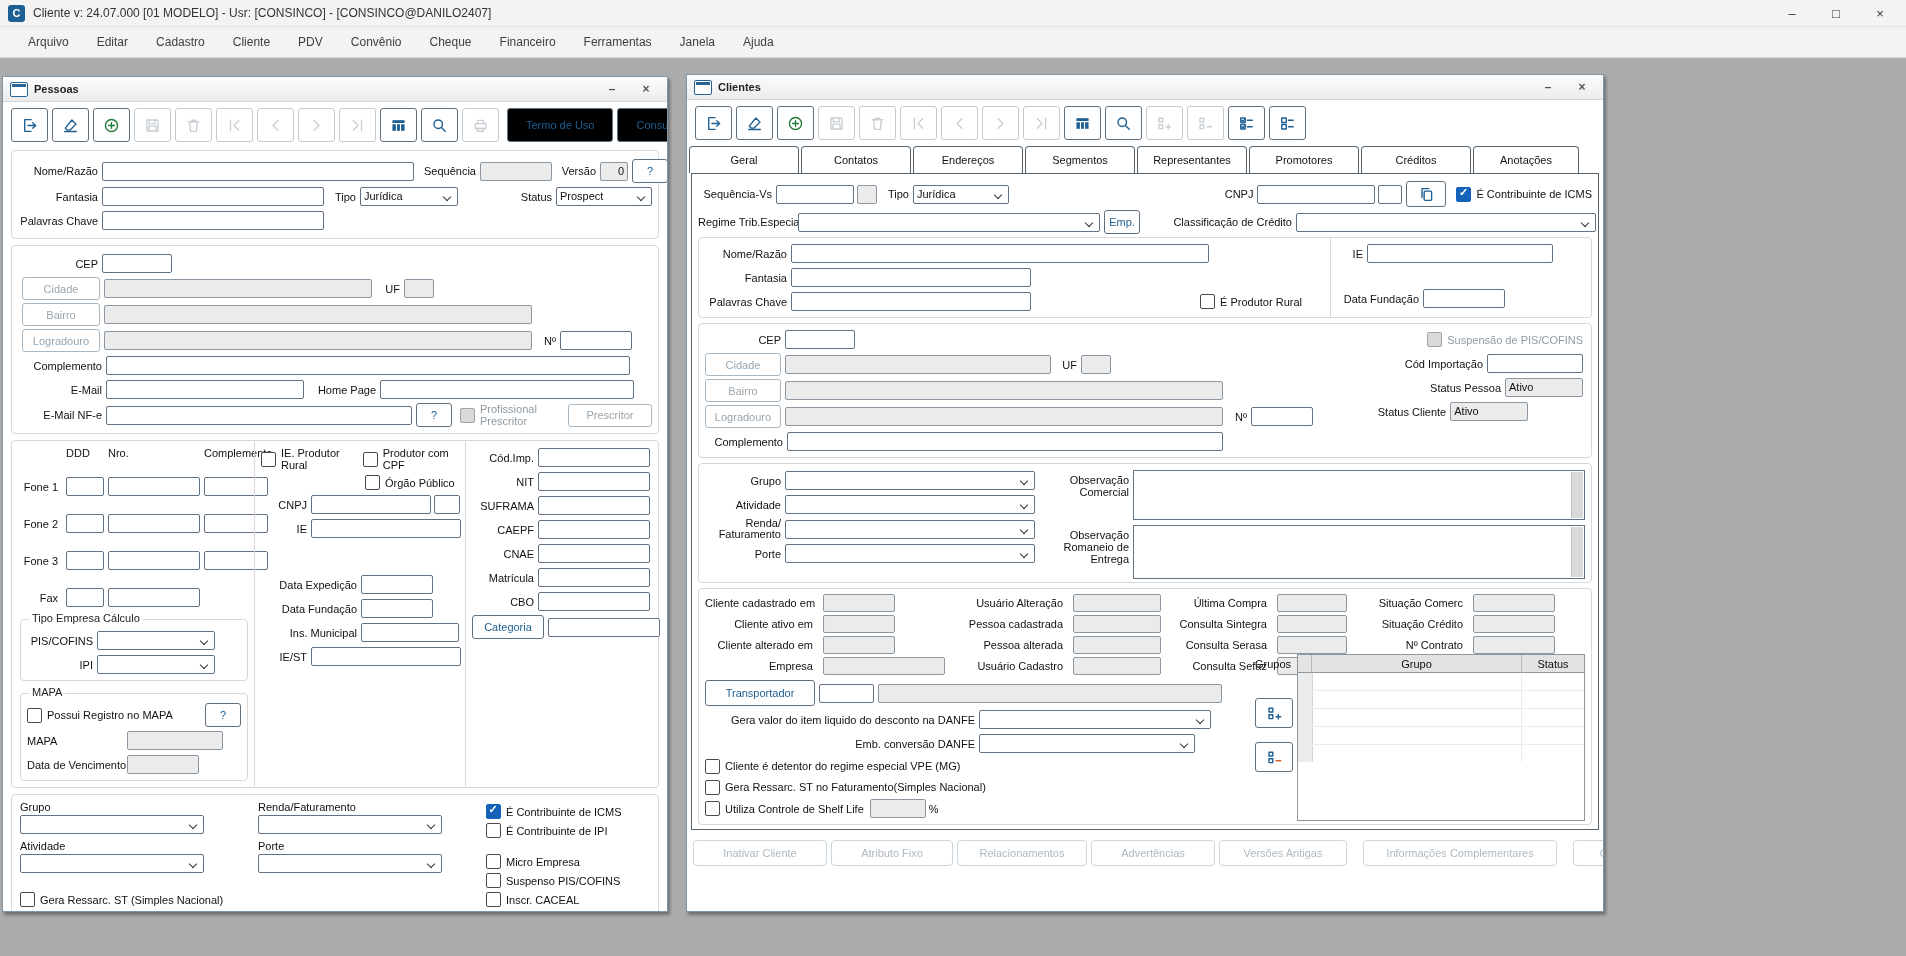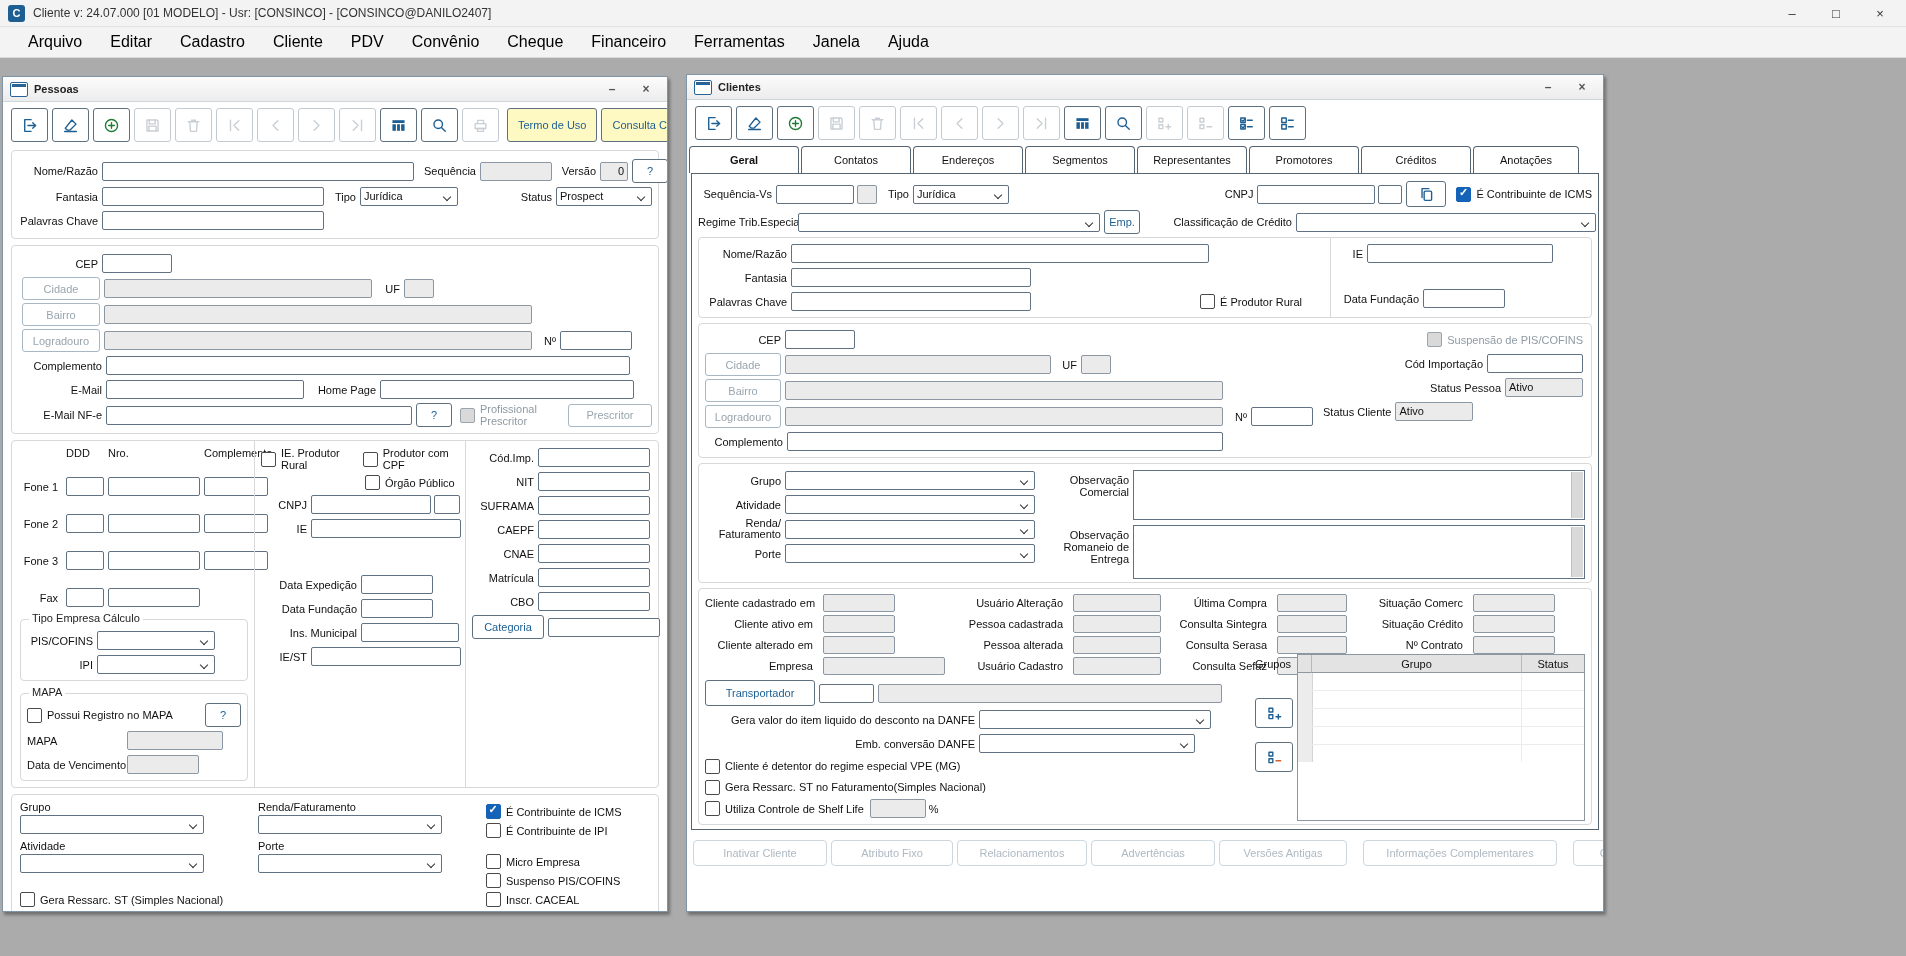--- a/index.html
+++ b/index.html
@@ -3,52 +3,52 @@
 <meta charset="utf-8">
 <style>
 html,body{margin:0;padding:0}
 body{width:1906px;height:956px;overflow:hidden;background:#ababab;font-family:"Liberation Sans",sans-serif;font-size:11px;color:#111}
 .sp{flex:1}
 .mtitle{height:26px;background:#f3f3f3;display:flex;align-items:center;gap:8px;padding:0 8px;border-bottom:1px solid #e2e2e2}
 .mtext{font-size:12px;color:#333;white-space:nowrap}
 .appicon{width:17px;height:17px;border-radius:3px;background:#1d5f93;color:#fff;display:flex;align-items:center;justify-content:center;font-size:11px;font-weight:700}
 .mctl{width:36px;height:22px;display:flex;align-items:center;justify-content:center;color:#333;font-size:13px}
 .menubar{height:30px;background:#f3f3f3;display:flex;align-items:center;padding:0 14px;border-bottom:1px solid #dadada}
-.mi{padding:4px 14px;font-size:16px;color:#000000;white-space:nowrap}
+.mi{padding:4px 14px;font-size:12px;color:#404040;white-space:nowrap}
 .mdi{position:relative;width:1906px;height:900px;background:#ababab}
 .win{position:absolute;background:#fff;border:1px solid #8096a6;box-shadow:2px 3px 3px rgba(0,0,0,.35);overflow:hidden}
 .wt{height:24px;display:flex;align-items:center;gap:6px;padding:0 7px;background:linear-gradient(#fcfcfc,#ececec);border-bottom:1px solid #cfd6da;font-weight:700;color:#222}
 .wicon{width:16px;height:13px;border:1px solid #2a6496;border-radius:2px;background:#fff;position:relative;flex:none}
 .wicon::before{content:"";position:absolute;left:1px;right:1px;top:1px;height:3px;background:#2a6496}
 .wctl{width:28px;height:20px;display:flex;align-items:center;justify-content:center;color:#555;font-size:12px}
 .tb{display:flex;align-items:center;gap:4px;padding:6px 8px}
 .ib{width:35px;height:32px;border:1px solid #c3cad0;border-radius:3px;background:#fff;display:flex;align-items:center;justify-content:center;flex:none}
 .ib svg,.qb svg{width:17px;height:17px;fill:none;stroke:currentColor;stroke-width:1.3;stroke-linecap:round;stroke-linejoin:round}
 .k{border-color:#5e707e}
 .c-b{color:#1d5f93}.c-g{color:#1f7a33}.c-x{color:#c9cfd4}
-.tbt{height:32px;padding:0 10px;border:1px solid #5e707e;border-radius:3px;background:#fef9c3;color:#1d5f93;display:flex;align-items:center;flex:none;white-space:nowrap}
+.tbt{height:32px;padding:0 18px;border:1px solid #5e707e;border-radius:3px;background:#000000;color:#1d5f93;display:flex;align-items:center;flex:none;white-space:nowrap}
 .gb{border:1px solid #d8d8d8;border-radius:4px;background:#fff}
 .r{display:flex;align-items:center;margin-bottom:3px;min-height:21px}
 .l{text-align:right;white-space:nowrap;flex:none;padding-right:4px}
 .f{height:19px;border:1px solid #617282;border-radius:2px;background:#fff;box-sizing:border-box;flex:none;line-height:17px;padding-left:3px;overflow:hidden}
 .d{background:#ebebeb;border-color:#8b98a3}
 .combo{position:relative;padding-right:16px}
 .combo::after{content:"";position:absolute;right:7px;top:6px;width:5px;height:5px;border:solid #333;border-width:0 0 1.4px 1.4px;transform:rotate(-45deg)}
 .cb{width:13px;height:13px;border:1px solid #4a4a4a;border-radius:2px;background:#fff;flex:none;position:relative;margin-right:5px}
 .cb.on{background:#1463b8;border-color:#1463b8}
 .cb.on::after{content:"✓";position:absolute;left:1.5px;top:-2px;color:#fff;font-size:11px;font-weight:700}
 .cb.dim{border-color:#9aa4ac;background:#d9d9d9}
 .qb{height:22px;min-width:26px;border:1px solid #5e707e;border-radius:3px;background:#fff;color:#1d5f93;display:flex;align-items:center;justify-content:center;flex:none;padding:0 4px;white-space:nowrap}
 .sbt{height:21px;border:1px solid #a7b8c4;border-radius:3px;background:#fff;color:#9aa5ad;display:flex;align-items:center;justify-content:center;flex:none;white-space:nowrap}
 .abtn{height:24px;padding:0 12px;border:1px solid #ccd6dd;border-radius:4px;background:#fff;color:#aeb9c2;display:flex;align-items:center;justify-content:center;flex:none;white-space:nowrap}
 .leg{position:relative;border:1px solid #d8d8d8;border-radius:4px}
 .leg>.lt{position:absolute;top:-8px;left:8px;background:#fff;padding:0 3px;color:#222;white-space:nowrap}
 .tabs{display:flex}
 .tab{height:24px;border:1px solid #56646f;border-bottom:none;border-radius:4px 4px 0 0;background:#fff;display:flex;align-items:center;justify-content:center;flex:none;margin-right:2px;white-space:nowrap}
-.tab.act{font-weight:700}
+.tab.act{font-weight:400}
 .frame{border:1px solid #56646f;background:#fff}
 .ta{border:1px solid #617282;background:#fff;position:relative}
 .sb{position:absolute;right:1px;top:1px;bottom:1px;width:11px;background:#d9d9d9;border-left:1px solid #c0c0c0}
 .ghead{background:#e3e3e3;border-right:1px solid #b9b9b9;border-bottom:1px solid #8d979f;display:flex;align-items:center;justify-content:center;height:18px;box-sizing:border-box}
 .grow{display:flex;height:17px;border-bottom:1px solid #ececec}
 .gind{width:14px;background:#ececec;border-right:1px solid #d5d5d5;flex:none}
 </style>
 </head>
 <body>
 
@@ -617,21 +617,21 @@
           <span style="color:#8f9aa2">Suspensão de PIS/COFINS</span>
         </div>
         <div class="r" style="justify-content:flex-end">
           <span class="l">Cód Importação</span>
           <span class="f" style="width:96px"></span>
         </div>
         <div class="r" style="justify-content:flex-end">
           <span class="l">Status Pessoa</span>
           <span class="f d" style="width:78px">Ativo</span>
         </div>
-        <div class="r" style="justify-content:flex-start">
+        <div class="r" style="justify-content:center">
           <span class="l">Status Cliente</span>
           <span class="f d" style="width:78px">Ativo</span>
         </div>
       </div>
     </div>
 
     <div class="gb" style="margin-top:5px;padding:6px 6px 3px 4px;display:flex">
       <div style="width:348px">
         <div class="r">
           <span class="l" style="width:78px">Grupo</span>

